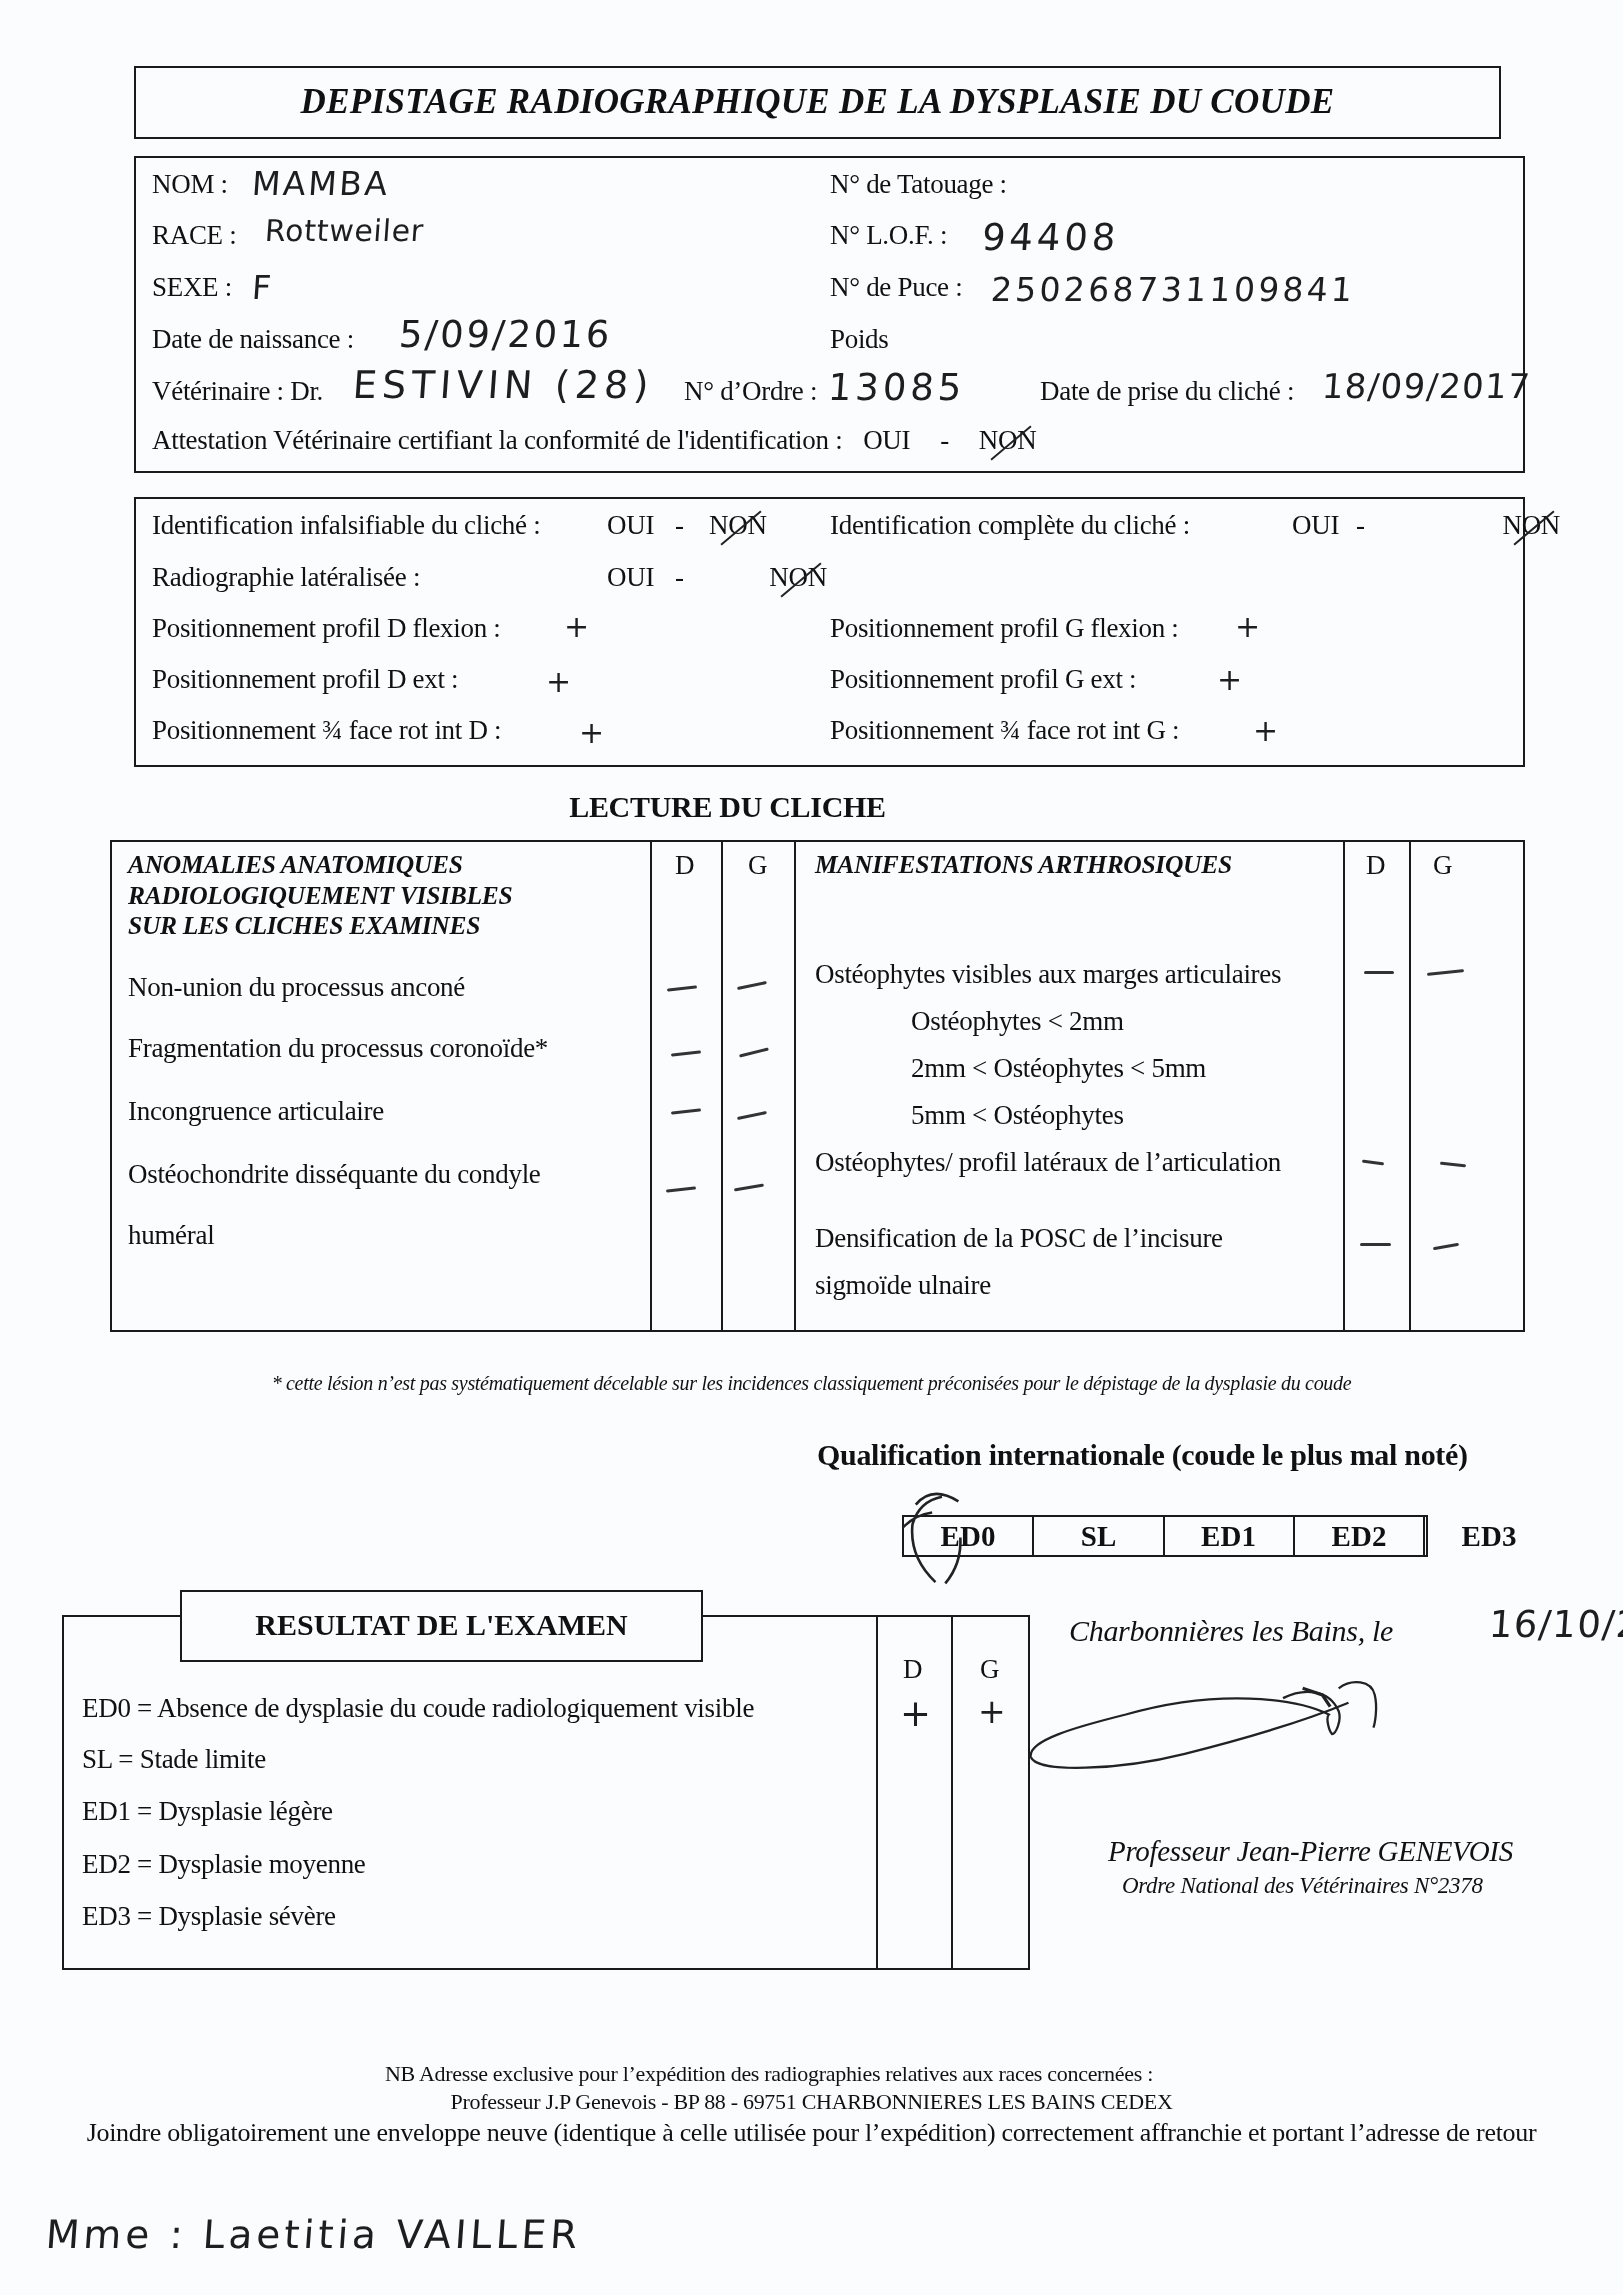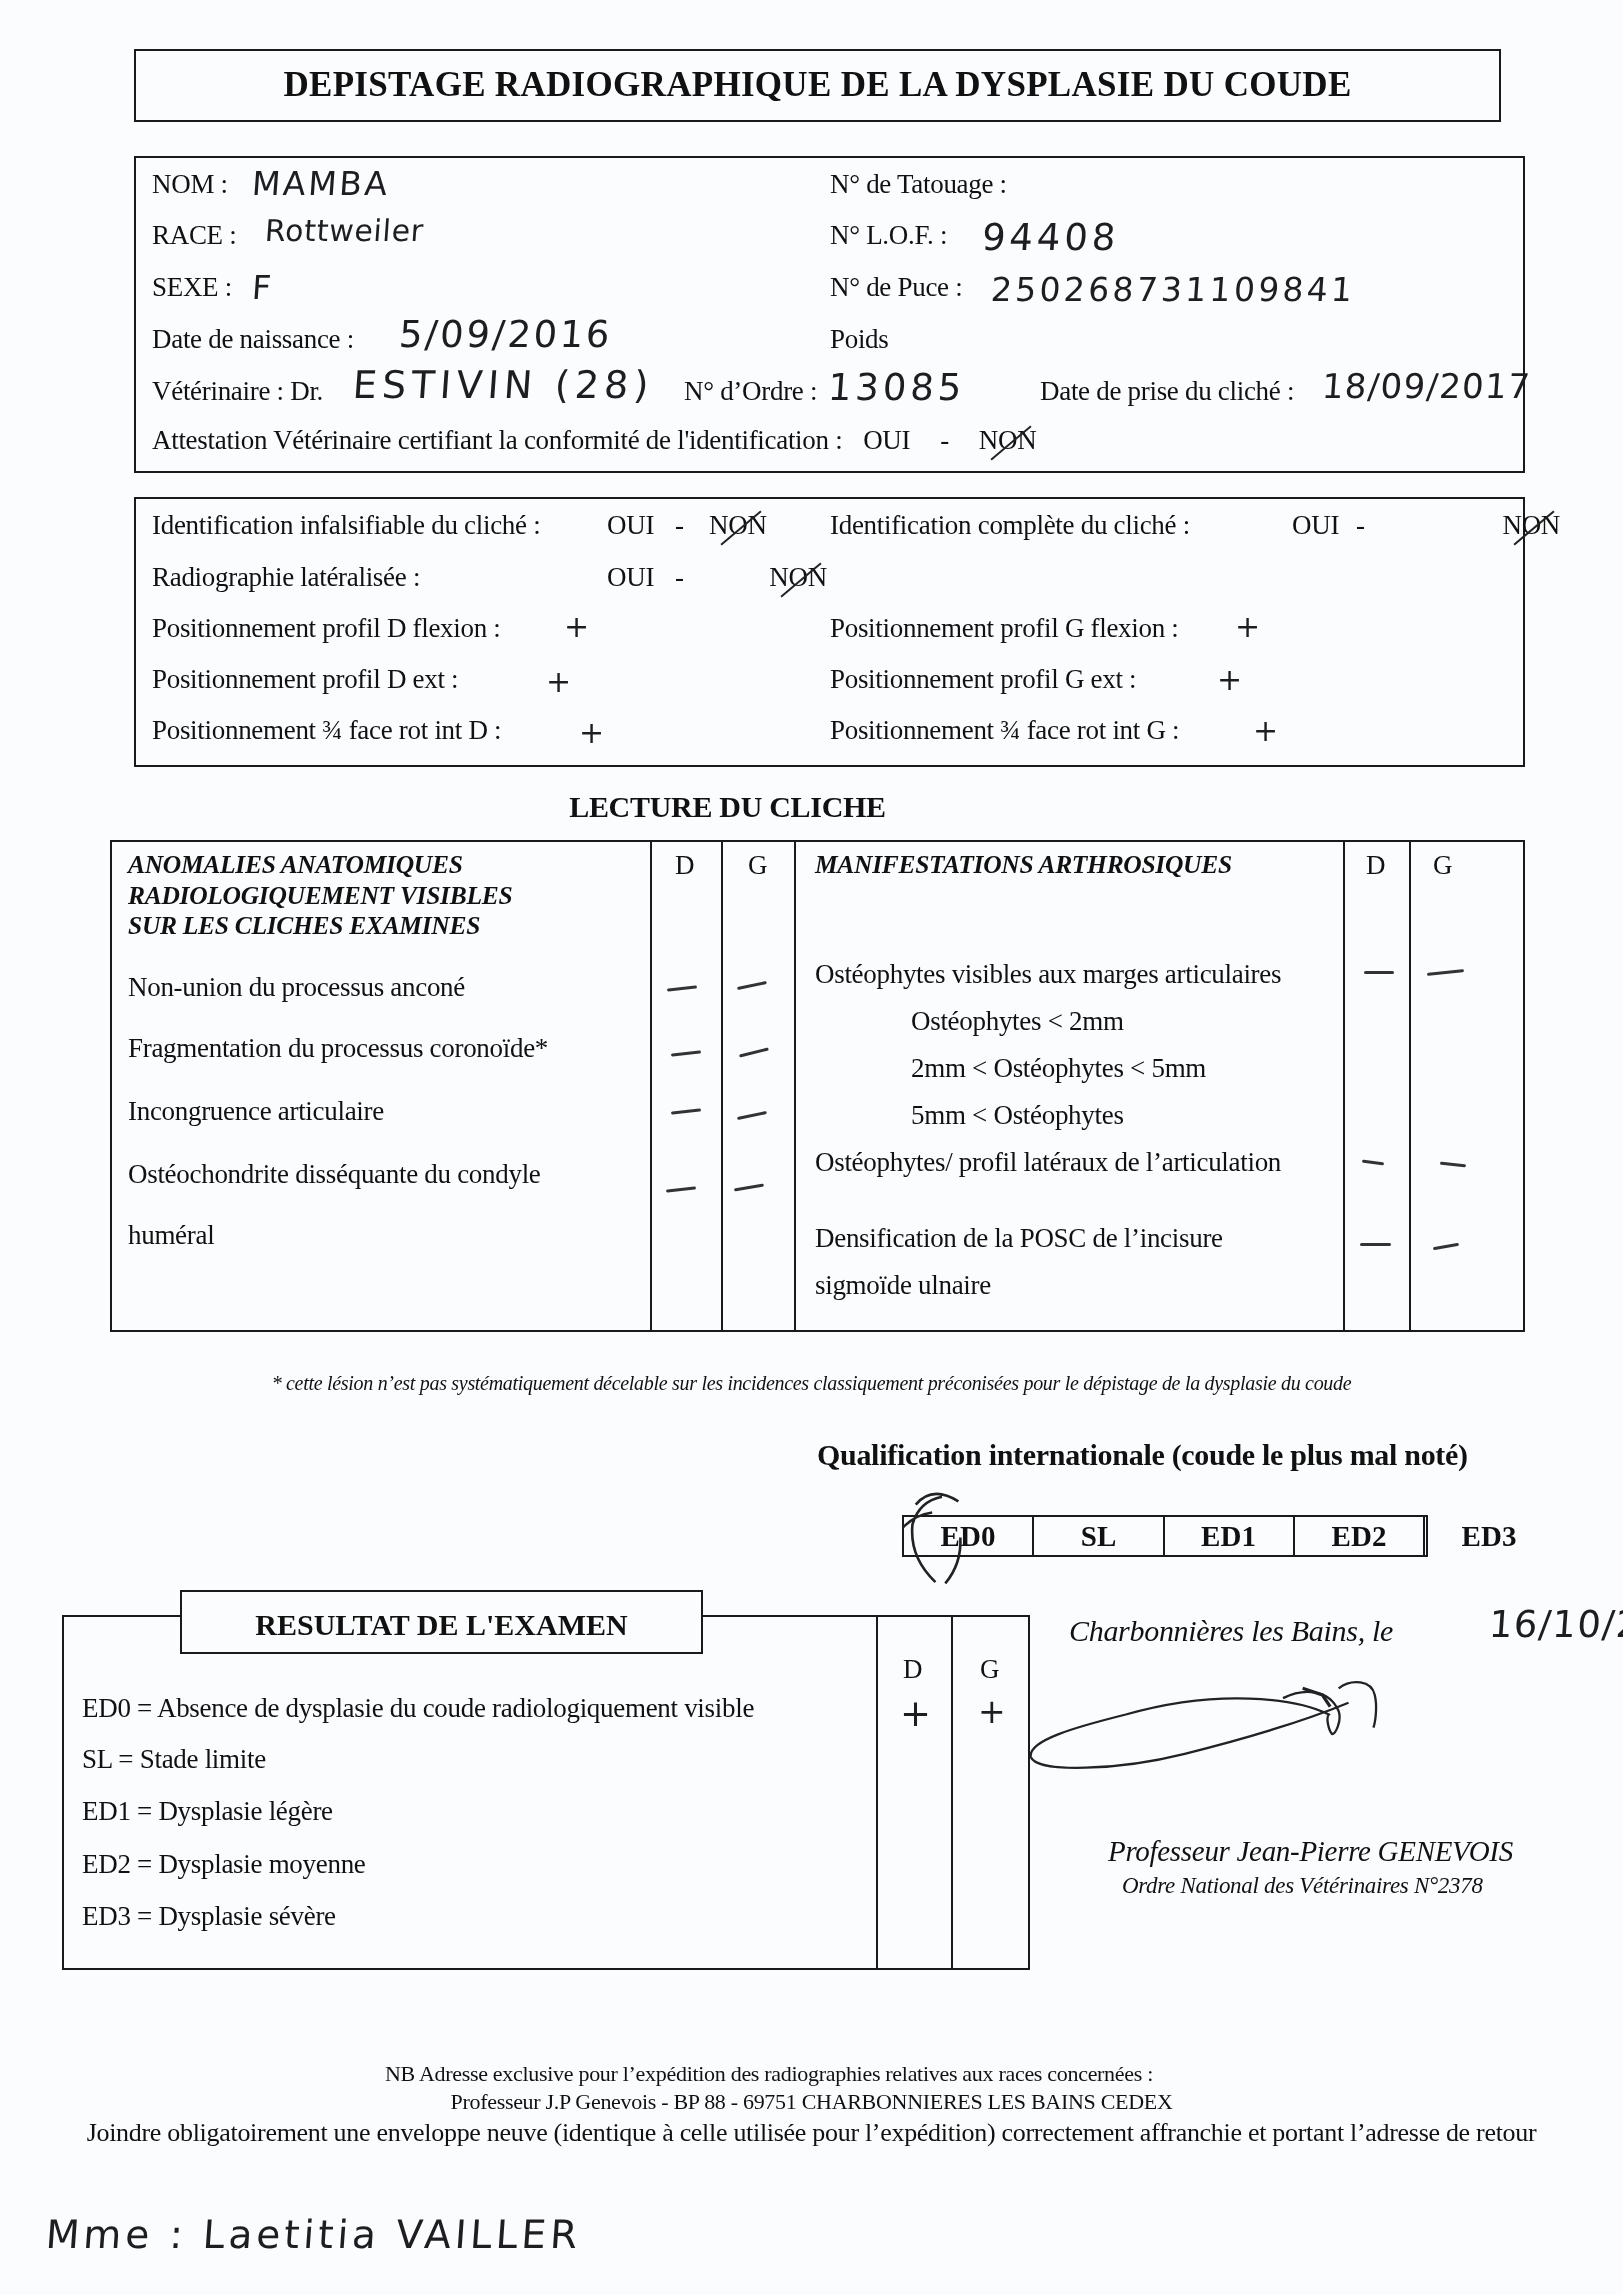--- a/index.html
+++ b/index.html
@@ -23,21 +23,21 @@
   .dash { position:absolute; width:30px; height:3.3px; background:#333; border-radius:2px; transform:rotate(-6deg); }
   .mark { position:absolute; font-family:"DejaVu Sans",sans-serif; font-size:30px; color:#1d1d22; }
   .edcell { position:absolute; top:0; height:100%; display:flex; align-items:center; justify-content:center; font-weight:bold; font-size:29px; box-sizing:border-box; border-right:2px solid #1a1a1a; }
 </style>
 </head>
 <body>
 
 
 
 
-<div class="box" style="left:134px;top:49px;width:1367px;height:73px;">
+<div class="box" style="left:134px;top:66px;width:1367px;height:73px;font-style:italic;">
   <div style="position:absolute;left:0;right:0;top:14.4px;text-align:center;font-weight:bold;font-size:35px;letter-spacing:0.3px;">DEPISTAGE RADIOGRAPHIQUE DE LA DYSPLASIE DU COUDE</div>
 </div>
 
 
 <div class="box" style="left:134px;top:156px;width:1391px;height:317px;"></div>
 
 <div class="txt" style="left:152px;top:171px;text-align:right;">NOM :</div>
 <div class="hw" style="left:252px;top:164px;">MAMBA</div>
 
 <div class="txt" style="left:152px;top:222px;">RACE :</div>
@@ -188,21 +188,21 @@
 <svg class="abs" style="left:896px;top:1485px;" width="92" height="105" viewBox="0 0 140 160">
   <path d="M30 30 Q55 0 95 25 M60 148 Q20 110 25 60 Q35 25 70 18 M10 65 Q30 45 55 42" fill="none" stroke="#222" stroke-width="4"></path>
   <path d="M75 150 Q100 120 98 80" fill="none" stroke="#222" stroke-width="4"></path>
 </svg>
 
 
 <div class="box" style="left:62px;top:1615px;width:968px;height:355px;"></div>
 <div class="vline" style="left:876px;top:1615px;height:355px;"></div>
 <div class="vline" style="left:951px;top:1615px;height:355px;"></div>
 
-<div class="box" style="left:180px;top:1590px;width:523px;height:64px;background:#fbfcfe;">
+<div class="box" style="left:180px;top:1590px;width:523px;height:72px;background:#fbfcfe;">
   <div style="position:absolute;left:0;right:0;top:15.7px;text-align:center;font-weight:bold;font-size:30px;">RESULTAT DE L'EXAMEN</div>
 </div>
 
 <div class="txt" style="left:903px;top:1656px;">D</div>
 <div class="txt" style="left:980px;top:1656px;">G</div>
 
 <div class="txt" style="left:82px;top:1695px;">ED0 = Absence de dysplasie du coude radiologiquement visible</div>
 <div class="mark" style="left:900px;top:1692px;font-size:37px;">+</div>
 <div class="mark" style="left:978px;top:1692px;font-size:33px;">+</div>
 

